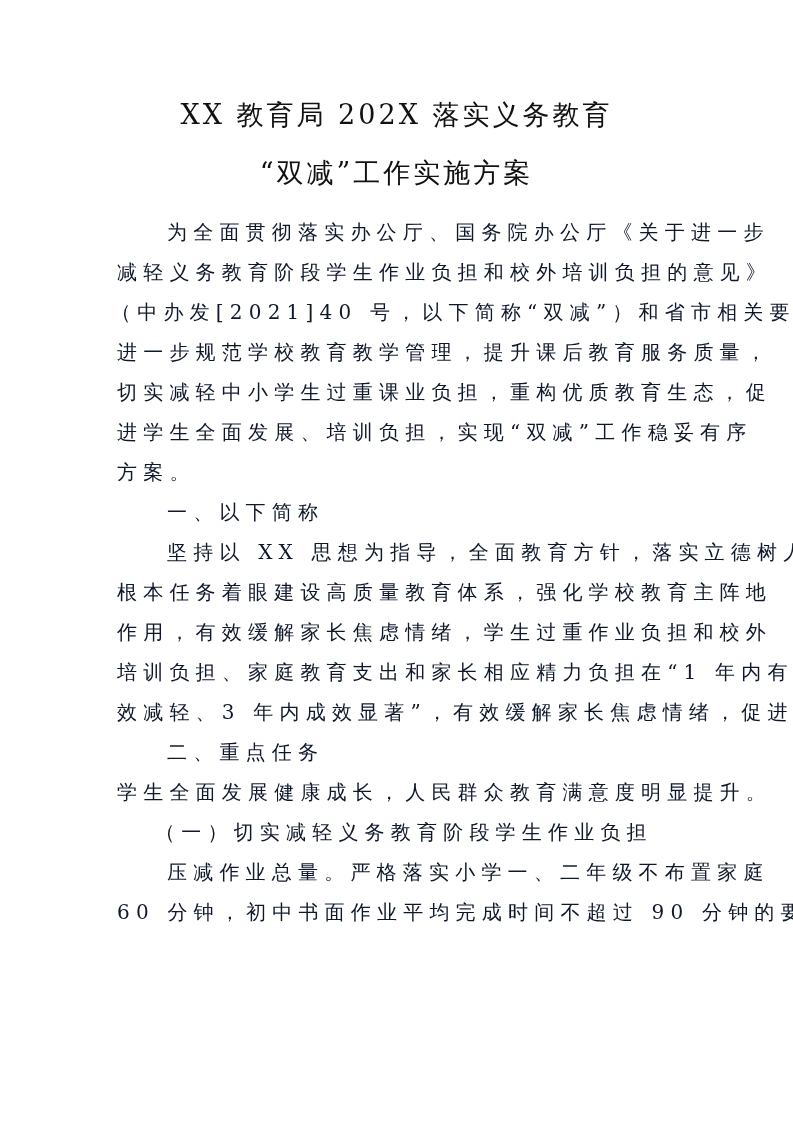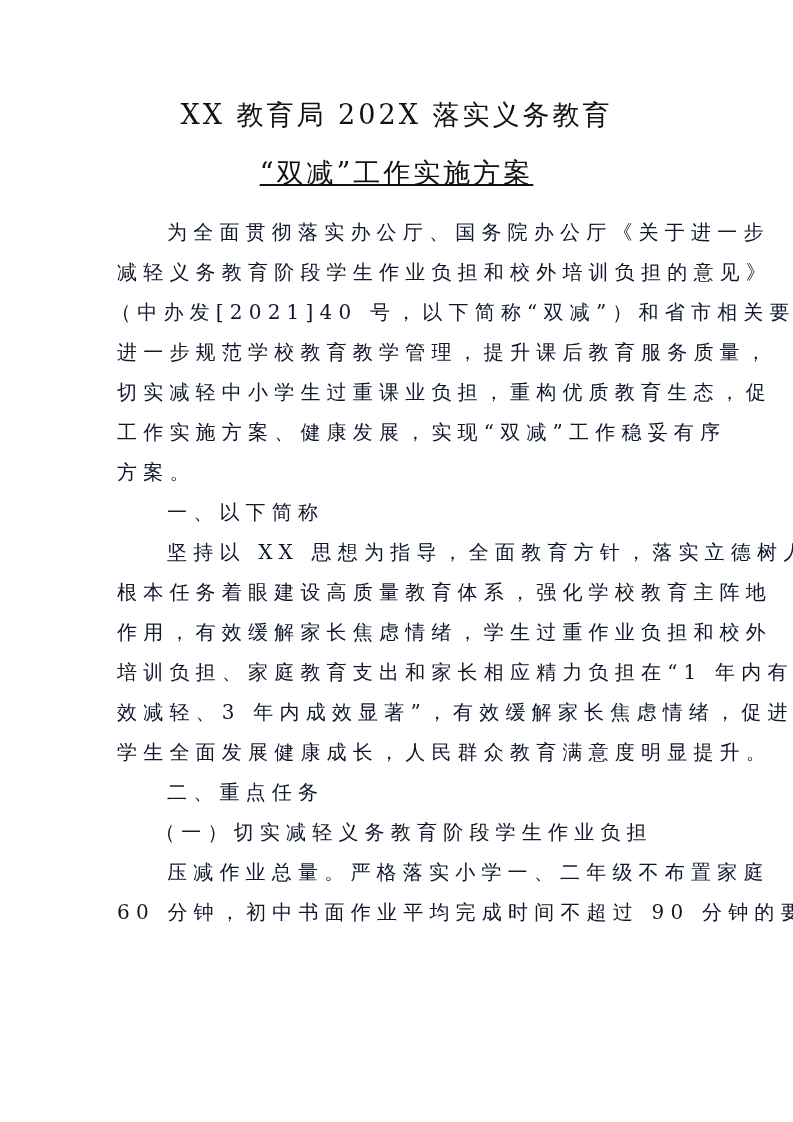--- a/index.html
+++ b/index.html
@@ -27,21 +27,21 @@
       position: absolute;
       left: 0;
       width: 793px;
       text-align: center;
       font-size: 27px;
       letter-spacing: 3px;
       color: #111;
       white-space: nowrap;
     }
     .title.l1 { top: 97px; }
-    .title.l2 { top: 155px; text-decoration: underline; }
+    .title.l2 { top: 155px; }
     .body-text {
       position: absolute;
       left: 117px;
       top: 212px;
       width: 566px;
     }
     .line {
       display: block;
       height: 40px;
       line-height: 40px;
@@ -59,27 +59,27 @@
 <div class="page">
   <div class="title l1">XX 教育局 202X 落实义务教育</div>
   <div class="title l2">“双减”工作实施方案</div>
 
   <div class="body-text">
     <span class="line indent">为全面贯彻落实办公厅、国务院办公厅《关于进一步</span>
     <span class="line">减轻义务教育阶段学生作业负担和校外培训负担的意见》</span>
     <span class="line" style="margin-left:-6px;">（中办发[2021]40 号，以下简称“双减”）和省市相关要求，</span>
     <span class="line">进一步规范学校教育教学管理，提升课后教育服务质量，</span>
     <span class="line">切实减轻中小学生过重课业负担，重构优质教育生态，促</span>
-    <span class="line">工作实施方案、健康发展，实现“双减”工作稳妥有序</span>
+    <span class="line">进学生全面发展、培训负担，实现“双减”工作稳妥有序</span>
     <span class="line">方案。</span>
     <span class="line indent">一、以下简称</span>
     <span class="line indent">坚持以 XX 思想为指导，全面教育方针，落实立德树人</span>
     <span class="line">根本任务着眼建设高质量教育体系，强化学校教育主阵地</span>
     <span class="line">作用，有效缓解家长焦虑情绪，学生过重作业负担和校外</span>
     <span class="line">培训负担、家庭教育支出和家长相应精力负担在“1 年内有</span>
     <span class="line">效减轻、3 年内成效显著”，有效缓解家长焦虑情绪，促进</span>
+    <span class="line indent">二、重点任务</span>
     <span class="line">学生全面发展健康成长，人民群众教育满意度明显提升。</span>
-    <span class="line indent">二、重点任务</span>
     <span class="line indent-sub">（一）切实减轻义务教育阶段学生作业负担</span>
     <span class="line indent">压减作业总量。严格落实小学一、二年级不布置家庭</span>
     <span class="line">60 分钟，初中书面作业平均完成时间不超过 90 分钟的要求，</span>
   </div>
 </div>
 
 </body></html>

